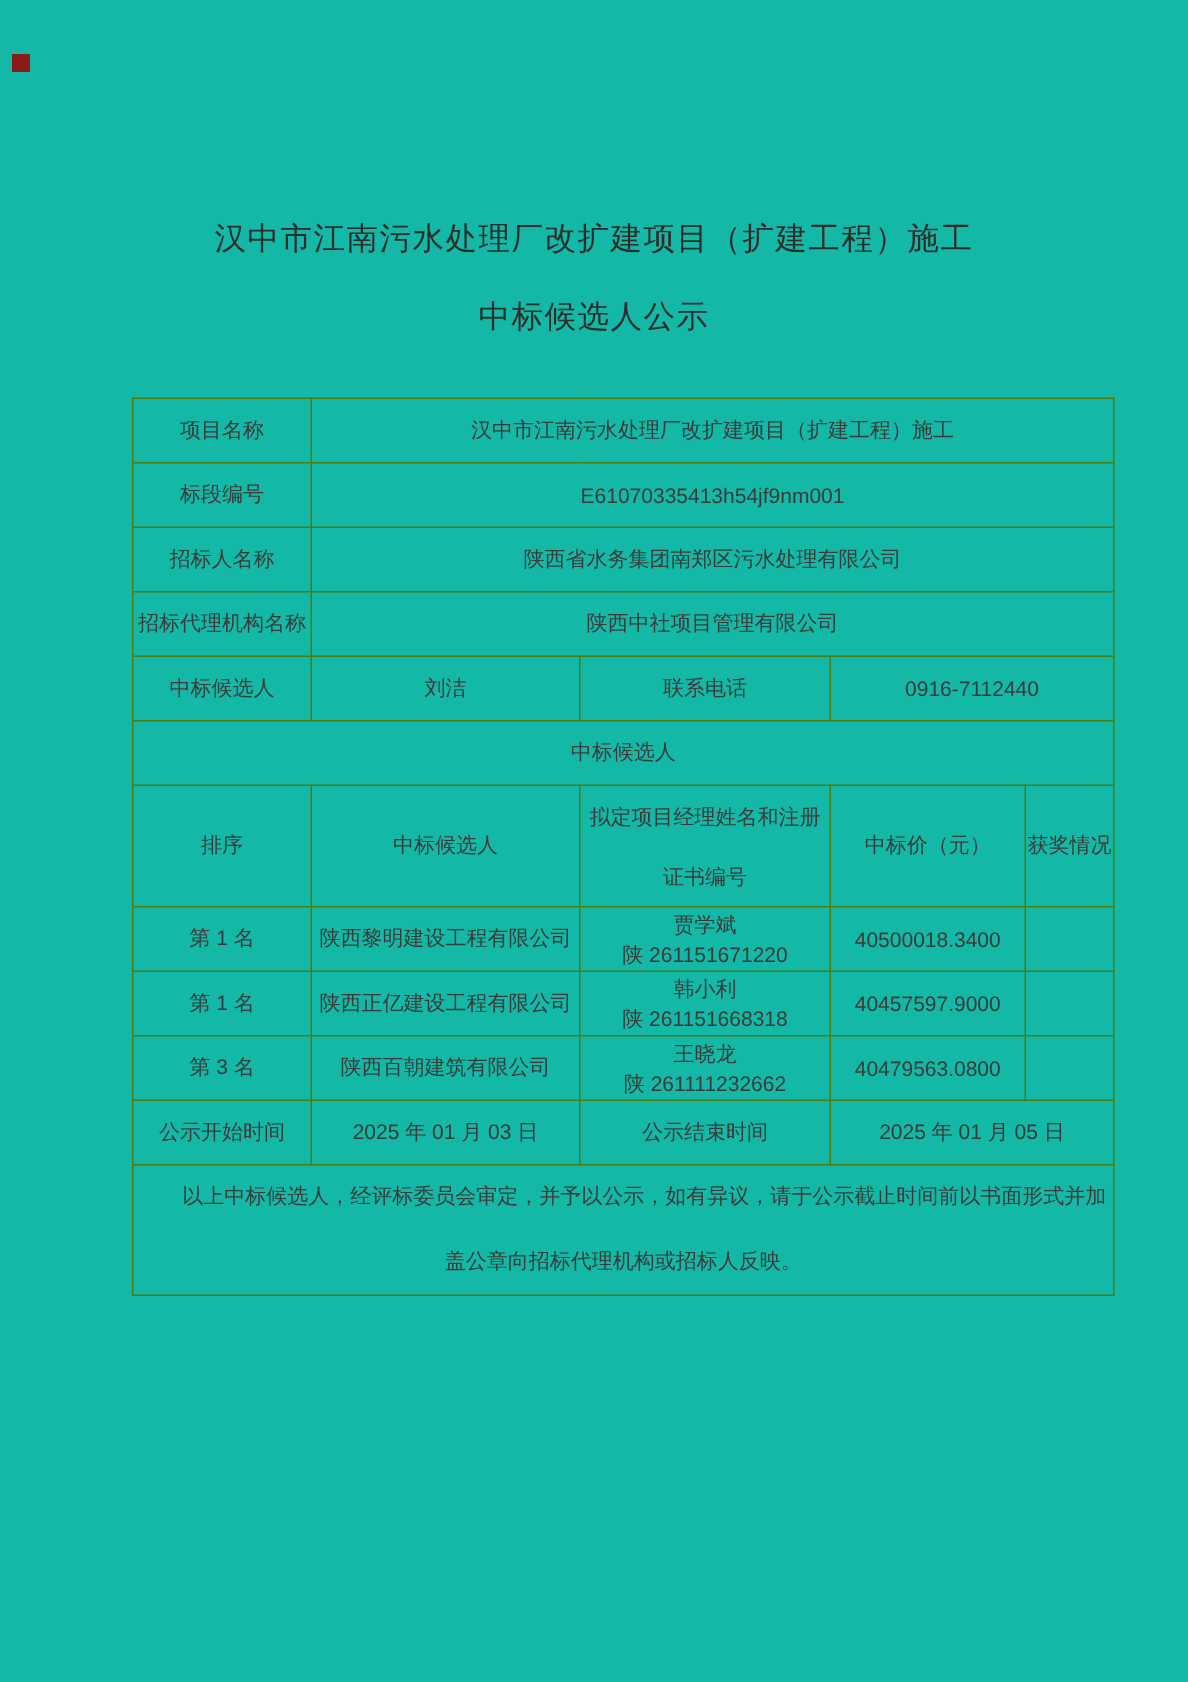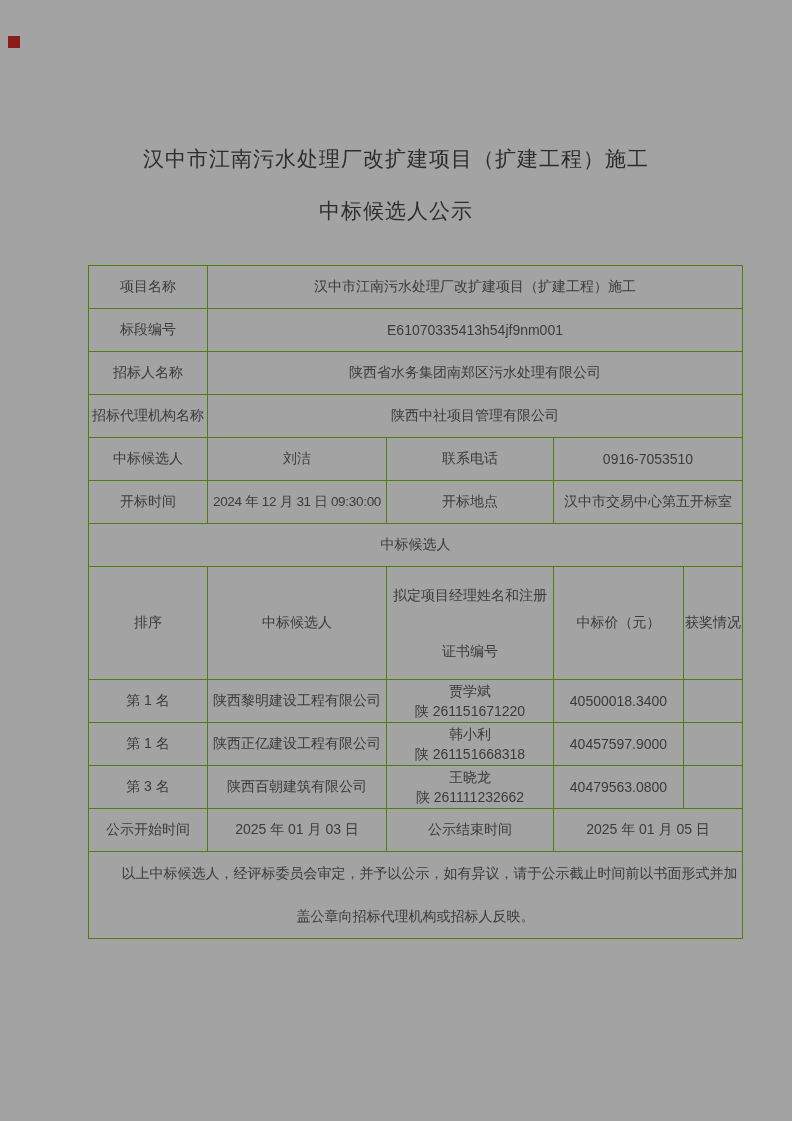--- a/index.html
+++ b/index.html
@@ -1,20 +1,20 @@
 <!DOCTYPE html>
 <html><head>
 <meta charset="utf-8">
 <style>
   html, body { margin: 0; padding: 0; background: #ffffff; }
   .page {
     position: relative;
     width: 792px;
     height: 1121px;
-    background: #a3a3a3;
+    background: #14b8a6;
     font-family: "Liberation Sans", sans-serif;
     color: #3b3b3b;
     overflow: hidden;
   }
   .red-marker {
     position: absolute;
     left: 8px;
     top: 36px;
     width: 12px;
     height: 12px;
@@ -46,21 +46,21 @@
     border: 1px solid #4d7c0f;
     text-align: center;
     vertical-align: middle;
     padding: 0;
     overflow: hidden;
   }
   tr.r43 { height: 43px; }
   tr.r80 { height: 80px; }
   tr.r86 { height: 86px; }
   td.two-line { line-height: 20px; }
-  td.wrap-head { line-height: 56px; }
+  td.wrap-head { line-height: 40px; }
   td.tight { font-size: 13.5px; letter-spacing: -0.3px; }
   td.note-cell {
     text-align: left;
     line-height: 43px;
     padding: 0 5px;
     font-family: Liberation Serif, serif;
   }
   td.note-cell .note-text { text-indent: 2em; display: block; }
 </style>
 </head>
@@ -102,29 +102,23 @@
 
     <tr class="r43">
       <td>招标代理机构名称</td>
       <td colspan="4">陕西中社项目管理有限公司</td>
     </tr>
 
     <tr class="r43">
       <td>中标候选人</td>
       <td>刘洁</td>
       <td>联系电话</td>
-      <td colspan="2">0916-7053510</td>
+      <td colspan="2">0916-7112440</td>
     </tr>
 
-    <tr class="r43">
-      <td>开标时间</td>
-      <td class="tight">2024 年 12 月 31 日 09:30:00</td>
-      <td>开标地点</td>
-      <td colspan="2">汉中市交易中心第五开标室</td>
-    </tr>
 
     <tr class="r43">
       <td colspan="5">中标候选人</td>
     </tr>
 
     <tr class="r80">
       <td>排序</td>
       <td>中标候选人</td>
       <td class="wrap-head">拟定项目经理姓名和注册证书编号</td>
       <td>中标价（元）</td>

